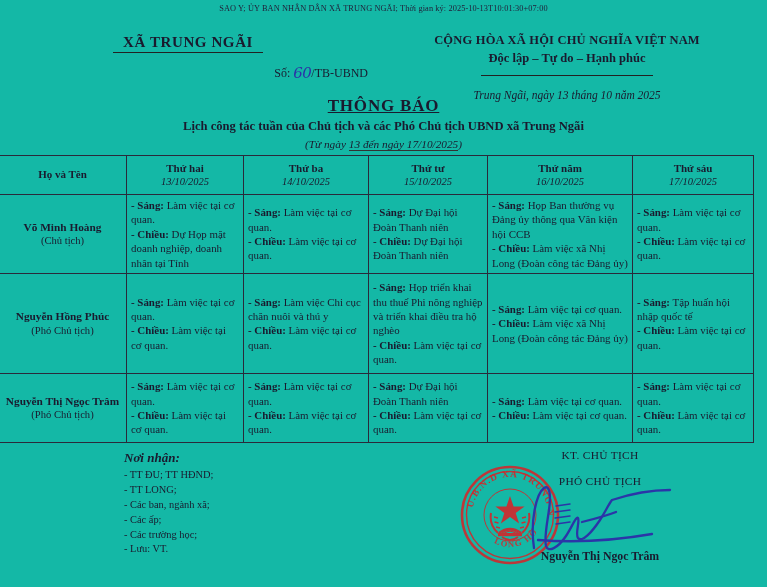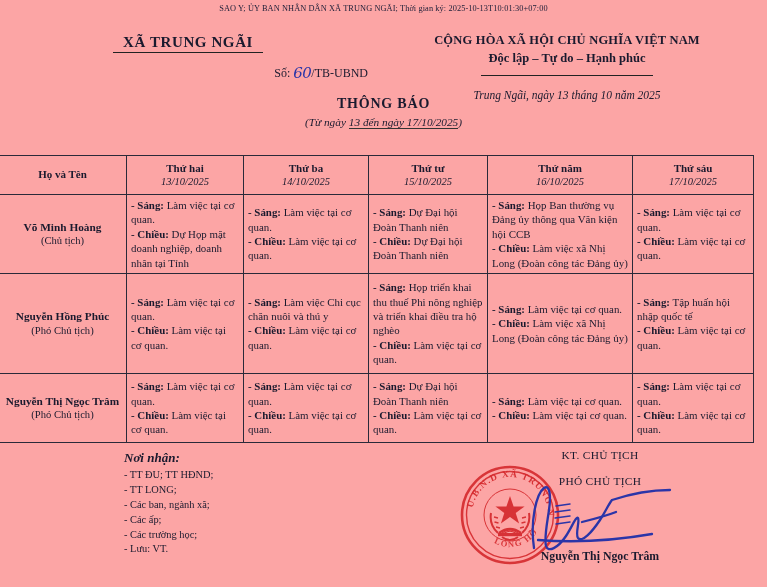--- a/index.html
+++ b/index.html
@@ -4,21 +4,21 @@
 <style>
   html, body {
     margin: 0;
     padding: 0;
     background: #ffffff;
   }
   #page {
     position: relative;
     width: 767px;
     height: 587px;
-    background: #fca5a5;
+    background: #14b8a6;
     font-family: "Liberation Serif", "DejaVu Serif", serif;
     color: #1a1a2e;
     overflow: hidden;
   }
 
   
   .sign-strip {
     position: absolute;
     top: 4px;
     left: 0;
@@ -102,22 +102,23 @@
   
   .title-block {
     position: absolute;
     top: 96px;
     left: 0;
     width: 767px;
     text-align: center;
   }
   .t-main {
     font-weight: bold;
-    font-size: 14px;
+    font-size: 17px;
     letter-spacing: .8px;
+    text-decoration: underline;
   }
   .t-sub {
     font-weight: bold;
     font-size: 12.6px;
     margin-top: 3px;
   }
   .t-range {
     font-style: italic;
     font-size: 11.3px;
     margin-top: 3px;
@@ -267,20 +268,21 @@
     <div class="hdr-right">
       <div class="nat-1">CỘNG HÒA XÃ HỘI CHỦ NGHĨA VIỆT NAM</div>
       <div><span class="nat-2">Độc lập – Tự do – Hạnh phúc</span></div>
       <div class="place-date">Trung Ngãi, ngày 13 tháng  10 năm 2025</div>
     </div>
 
   </div>
 
   <div class="title-block">
     <div class="t-main">THÔNG BÁO</div>
+    <div class="t-sub">Lịch công tác tuần của Chủ tịch và các Phó Chủ tịch UBND xã Trung Ngãi</div>
     <div class="t-range">
       <span>(Từ ngày </span><span class="ul">13 đến ngày 17/10/2025</span><span>)</span>
     </div>
   </div>
 
   <table class="sched">
     <colgroup>
       <col style="width:128px">
       <col style="width:117px">
       <col style="width:125px">

